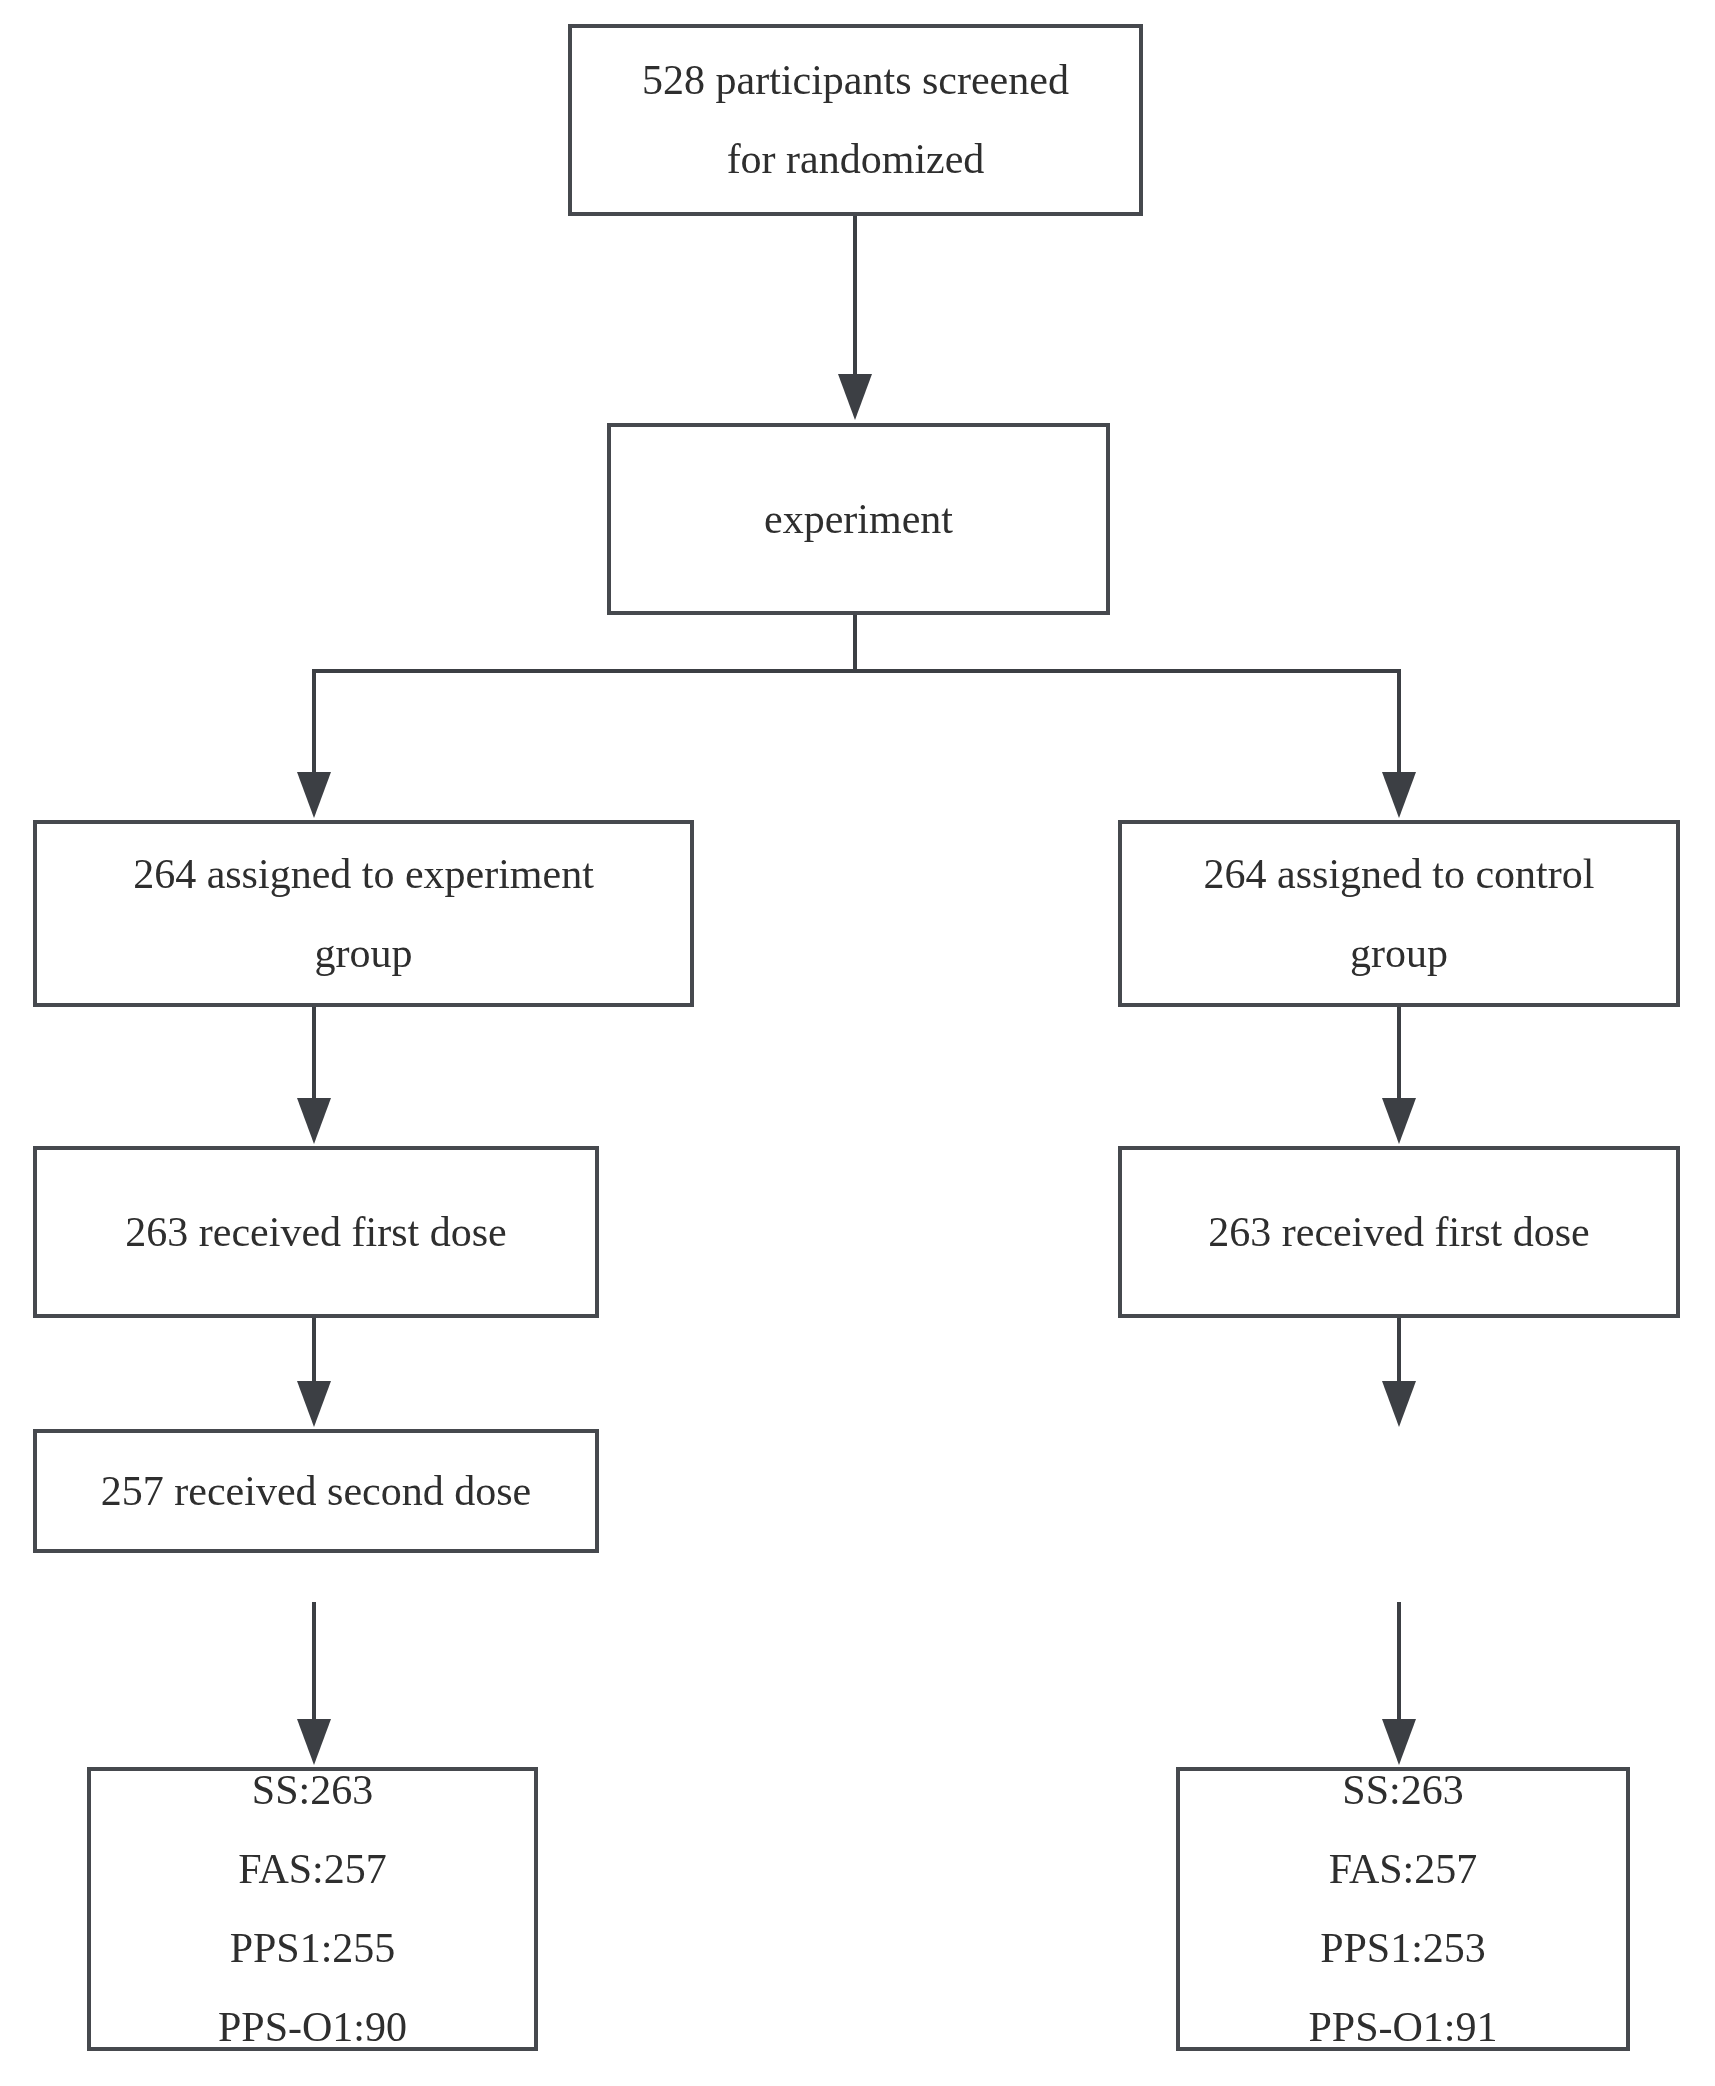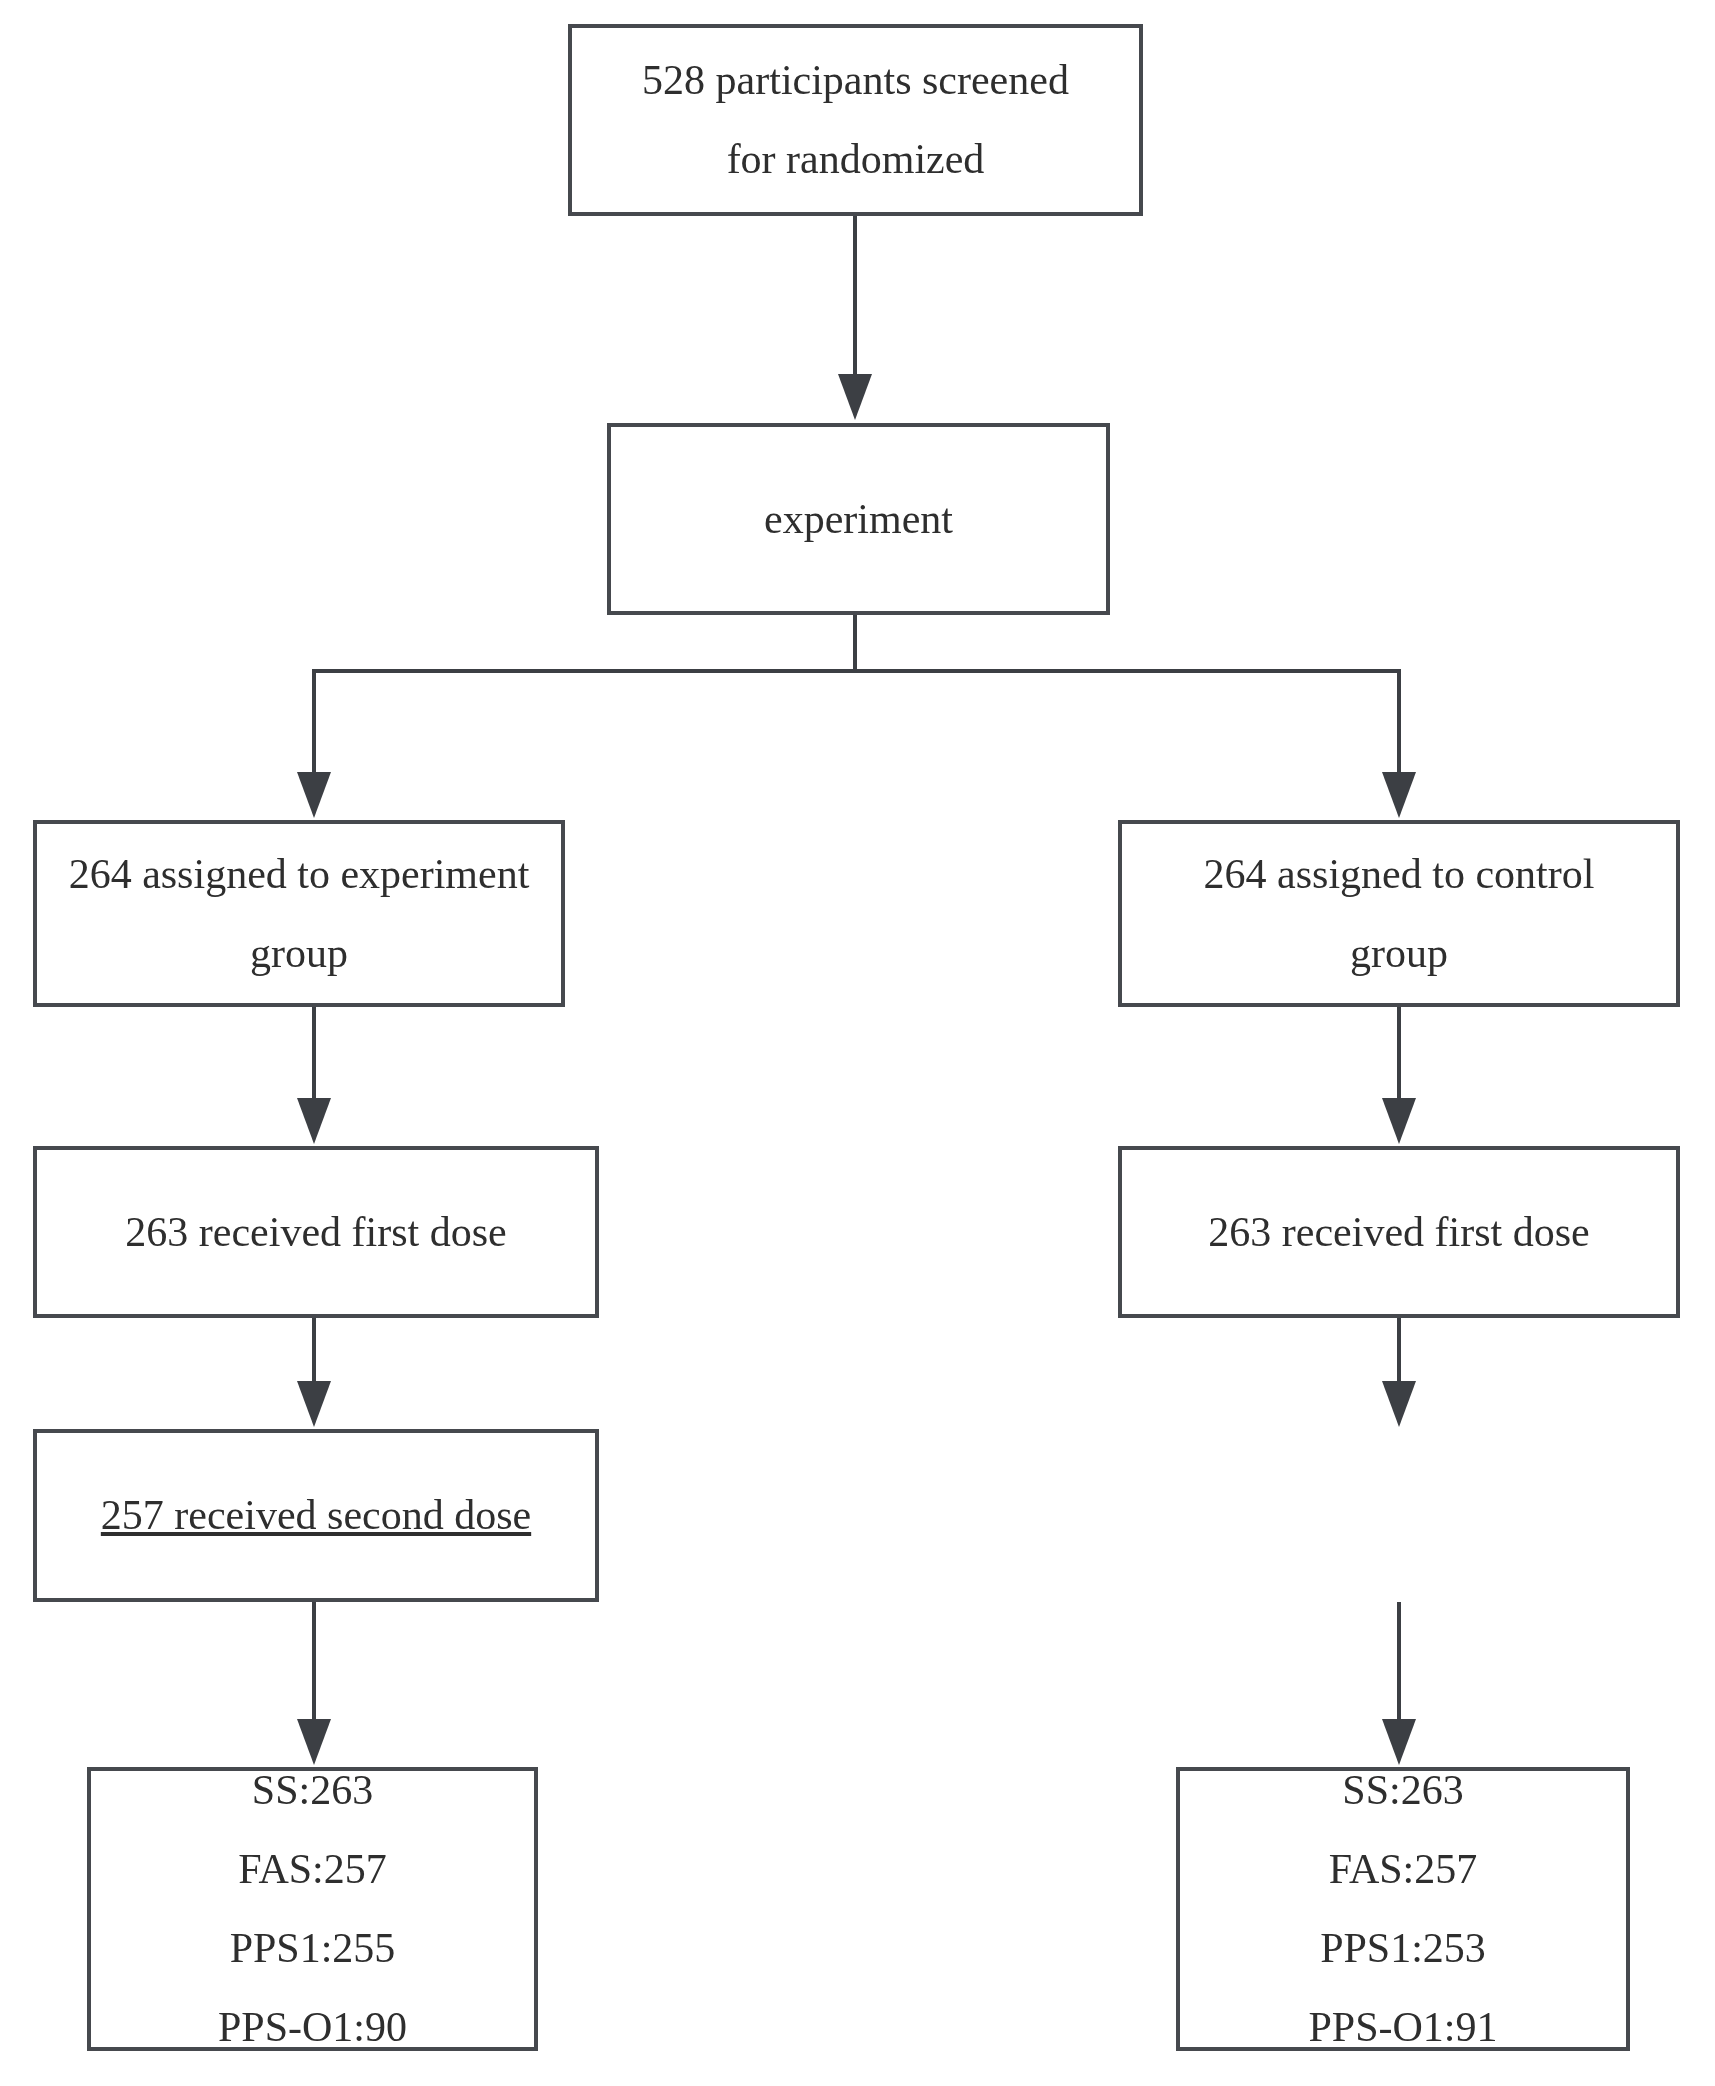--- a/index.html
+++ b/index.html
@@ -25,25 +25,25 @@
     align-items:center;justify-content:center;
     text-align:center;
     font-size:42px;line-height:1.5;
     box-sizing:border-box;
     gap:16px;
   }
   .node .line-text{display:block;}
   
   #box-screened        {left:568px; top:24px;   width:575px; height:192px;}
   #box-enrolled        {left:607px; top:423px;  width:503px; height:192px;}
-  #box-exp-assigned    {left:33px;  top:820px;  width:532px; height:187px;}
+  #box-exp-assigned    {left:33px;  top:820px;  width:661px; height:187px;}
   #box-ctl-assigned    {left:1118px;top:820px;  width:562px; height:187px;align-items:center;}
   #box-exp-first-dose  {left:33px;  top:1146px; width:566px; height:172px;}
   #box-ctl-first-dose  {left:1118px;top:1146px; width:562px; height:172px;}
-  #box-exp-second-dose {left:33px;  top:1429px; width:566px; height:173px;text-decoration:underline;}
+  #box-exp-second-dose {left:33px;  top:1429px; width:566px; height:124px;}
   #box-ctl-second-dose {left:1118px;top:1429px; width:562px; height:173px;}
   #box-exp-analysis    {left:87px;  top:1767px; width:451px; height:284px;}
   #box-ctl-analysis    {left:1176px;top:1767px; width:454px; height:284px;}
   
   .vline,.hline{position:absolute;background:var(--line-color);}
   .vline{width:4px;}
   .hline{height:4px;}
   .arrowhead{
     position:absolute;width:0;height:0;
     border-left:17px solid transparent;

